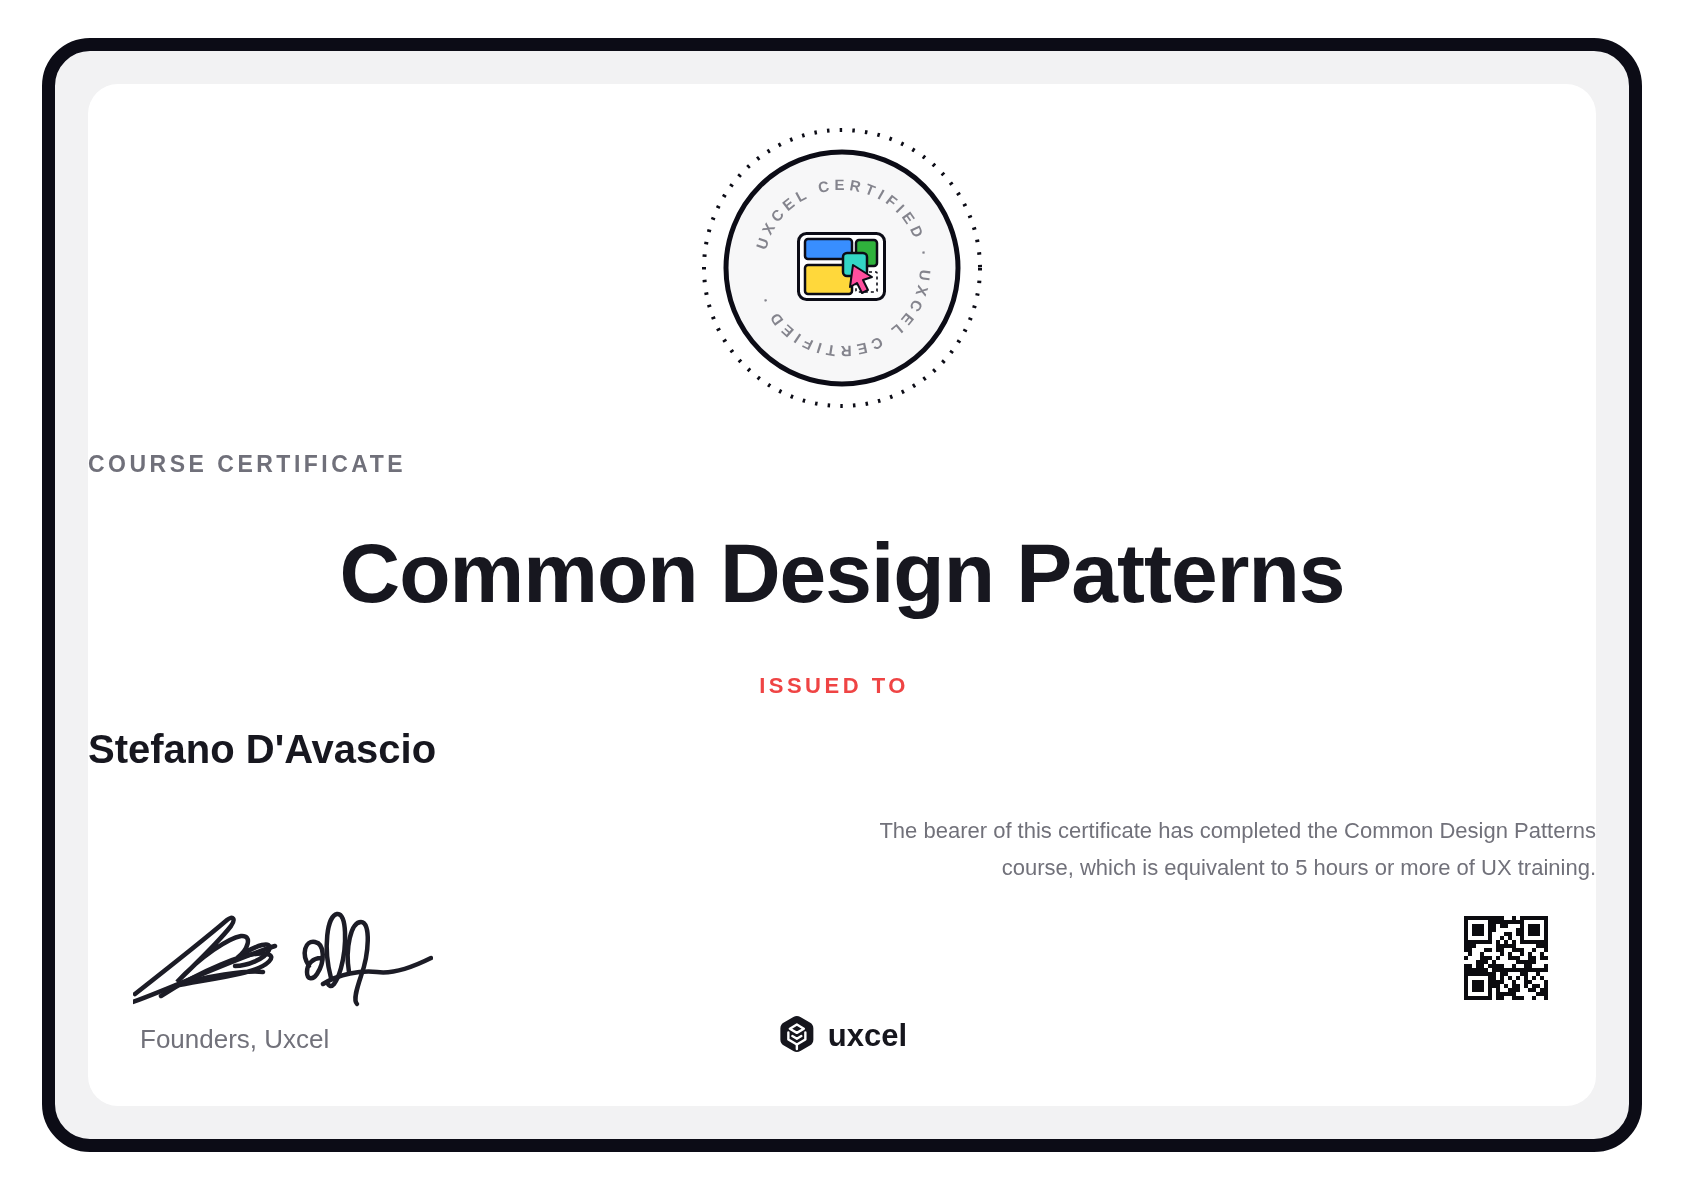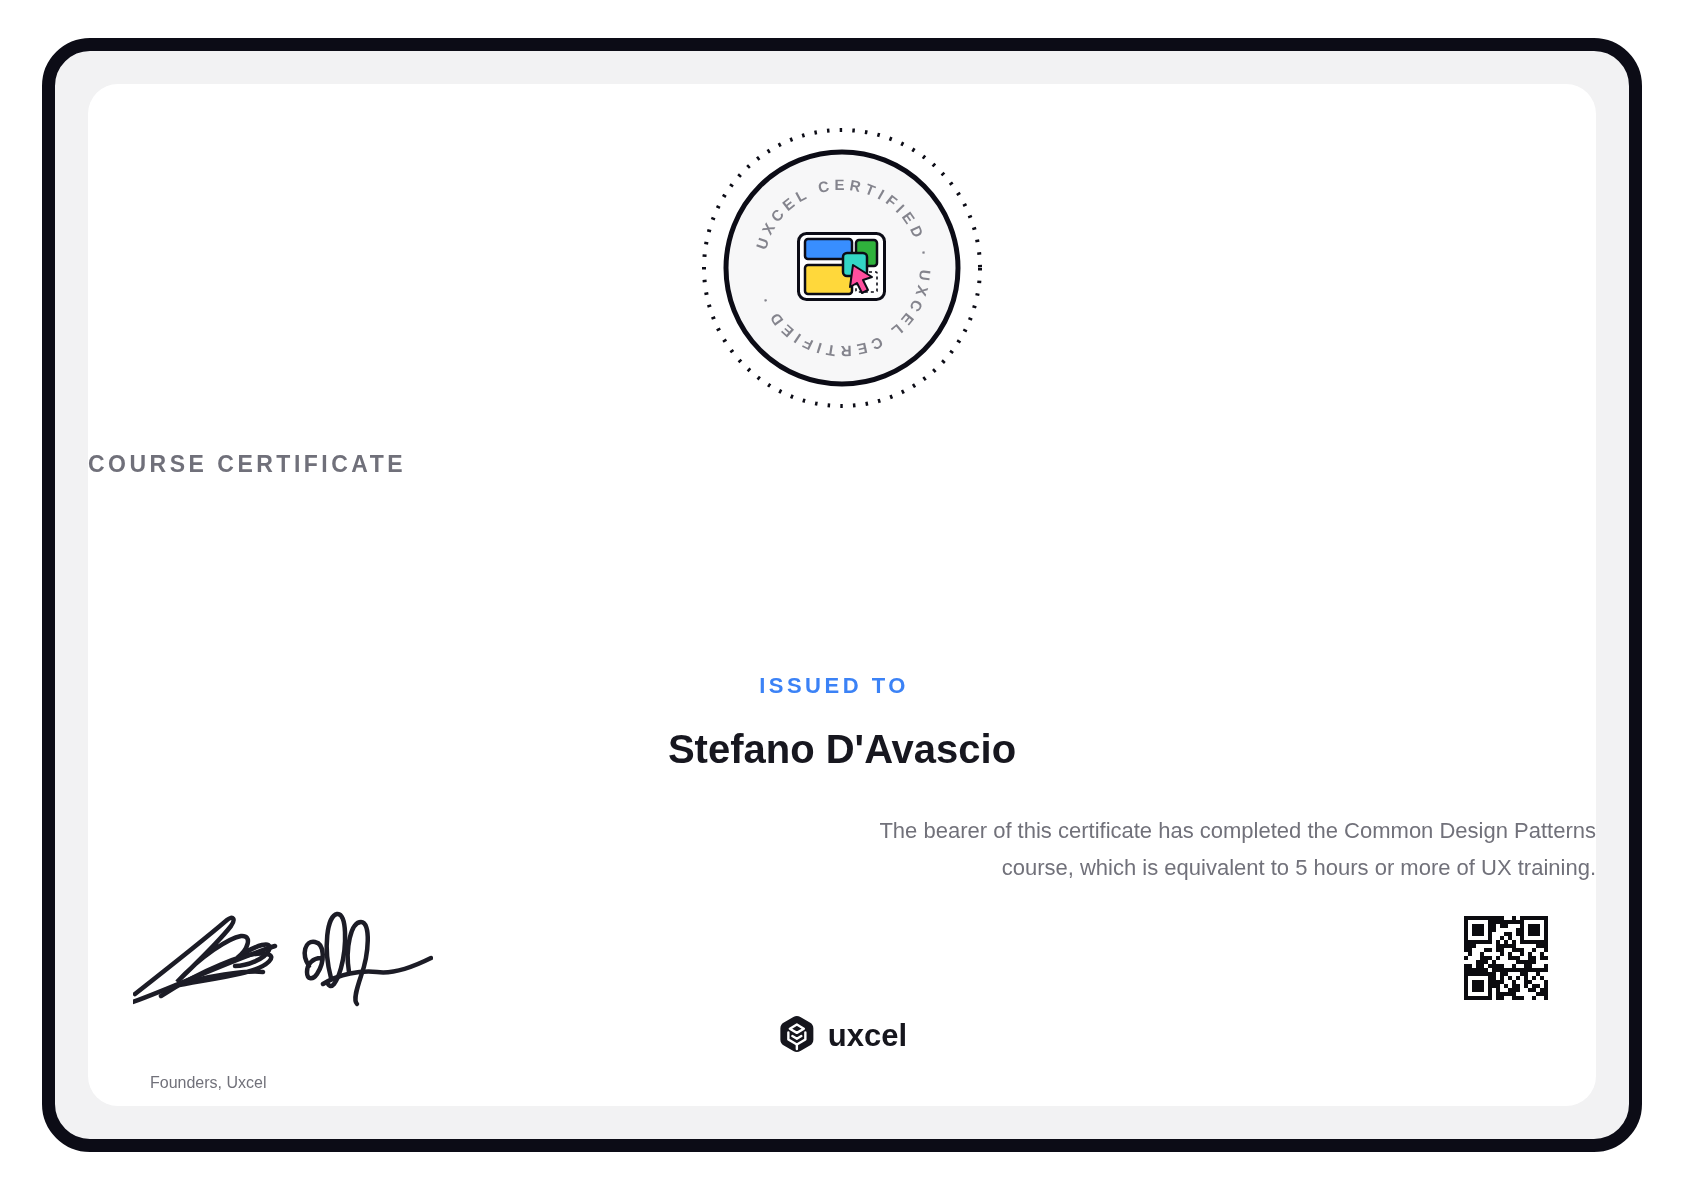--- a/index.html
+++ b/index.html
@@ -49,48 +49,46 @@
     letter-spacing: -1px;
     color: #17171F;
   }
   .issued-to {
     position: absolute;
     left: 0; right: 16px; top: 588px;
     text-align: center;
     font-size: 22px; line-height: 28px;
     font-weight: 700;
     letter-spacing: 3.5px;
-    color: #3b82f6;
+    color: #ef4444;
   }
   .recipient {
     position: absolute;
     left: 0; right: 0; top: 639px;
-    text-align: center;
     font-size: 40px; line-height: 52px;
     font-weight: 700;
     color: #17171F;
   }
   .description {
     position: absolute;
     left: 0; right: 0; top: 728px;
     text-align: right;
     font-size: 22px; line-height: 37px;
     color: #71717A;
   }
   .signatures {
     position: absolute;
     left: 45px; top: 816px;
     width: 300px; height: 108px;
   }
   .founders {
     position: absolute;
-    left: 62px; top: 941px;
-    font-size: 16px; line-height: 28px;
+    left: 52px; top: 941px;
+    font-size: 26px; line-height: 28px;
     color: #71717A;
-    margin-top: 44px;
   }
   .brand {
     position: absolute;
     left: 50%; top: 931px;
     transform: translateX(-50%);
     display: flex; align-items: center; gap: 11px;
   }
   .brand-word {
     font-size: 31px; font-weight: 700;
     color: #16161D; letter-spacing: 0;
@@ -131,20 +129,21 @@
         <rect x="59" y="8" width="21" height="26" rx="3" fill="#2FB23C" stroke="#0C0C16" stroke-width="2.5"></rect>
         <rect x="8" y="33" width="47" height="29" rx="3" fill="#FFD83B" stroke="#0C0C16" stroke-width="2.5"></rect>
         <rect x="59" y="40" width="21" height="20" rx="1" fill="#FFFFFF" stroke="#0C0C16" stroke-width="1.6" stroke-dasharray="3 3"></rect>
         <rect x="46" y="21" width="24" height="23" rx="4" fill="#33D6C6" stroke="#0C0C16" stroke-width="2.5"></rect>
         <path d="M56 33 L75 45 L66 48 L71 58 L65 61 L60 51 L53 55 Z" fill="#FF4F9E" stroke="#0C0C16" stroke-width="2" stroke-linejoin="round"></path>
       </g>
     </svg>
 
     <div class="eyebrow">COURSE CERTIFICATE</div>
 
+    <div class="title">Common Design Patterns</div>
 
     <div class="issued-to">ISSUED TO</div>
 
     <div class="recipient">Stefano D'Avascio</div>
 
     <div class="description">
       <div>The bearer of this certificate has completed the Common Design Patterns</div>
       <div>course, which is equivalent to 5 hours or more of UX training.</div>
     </div>
 

